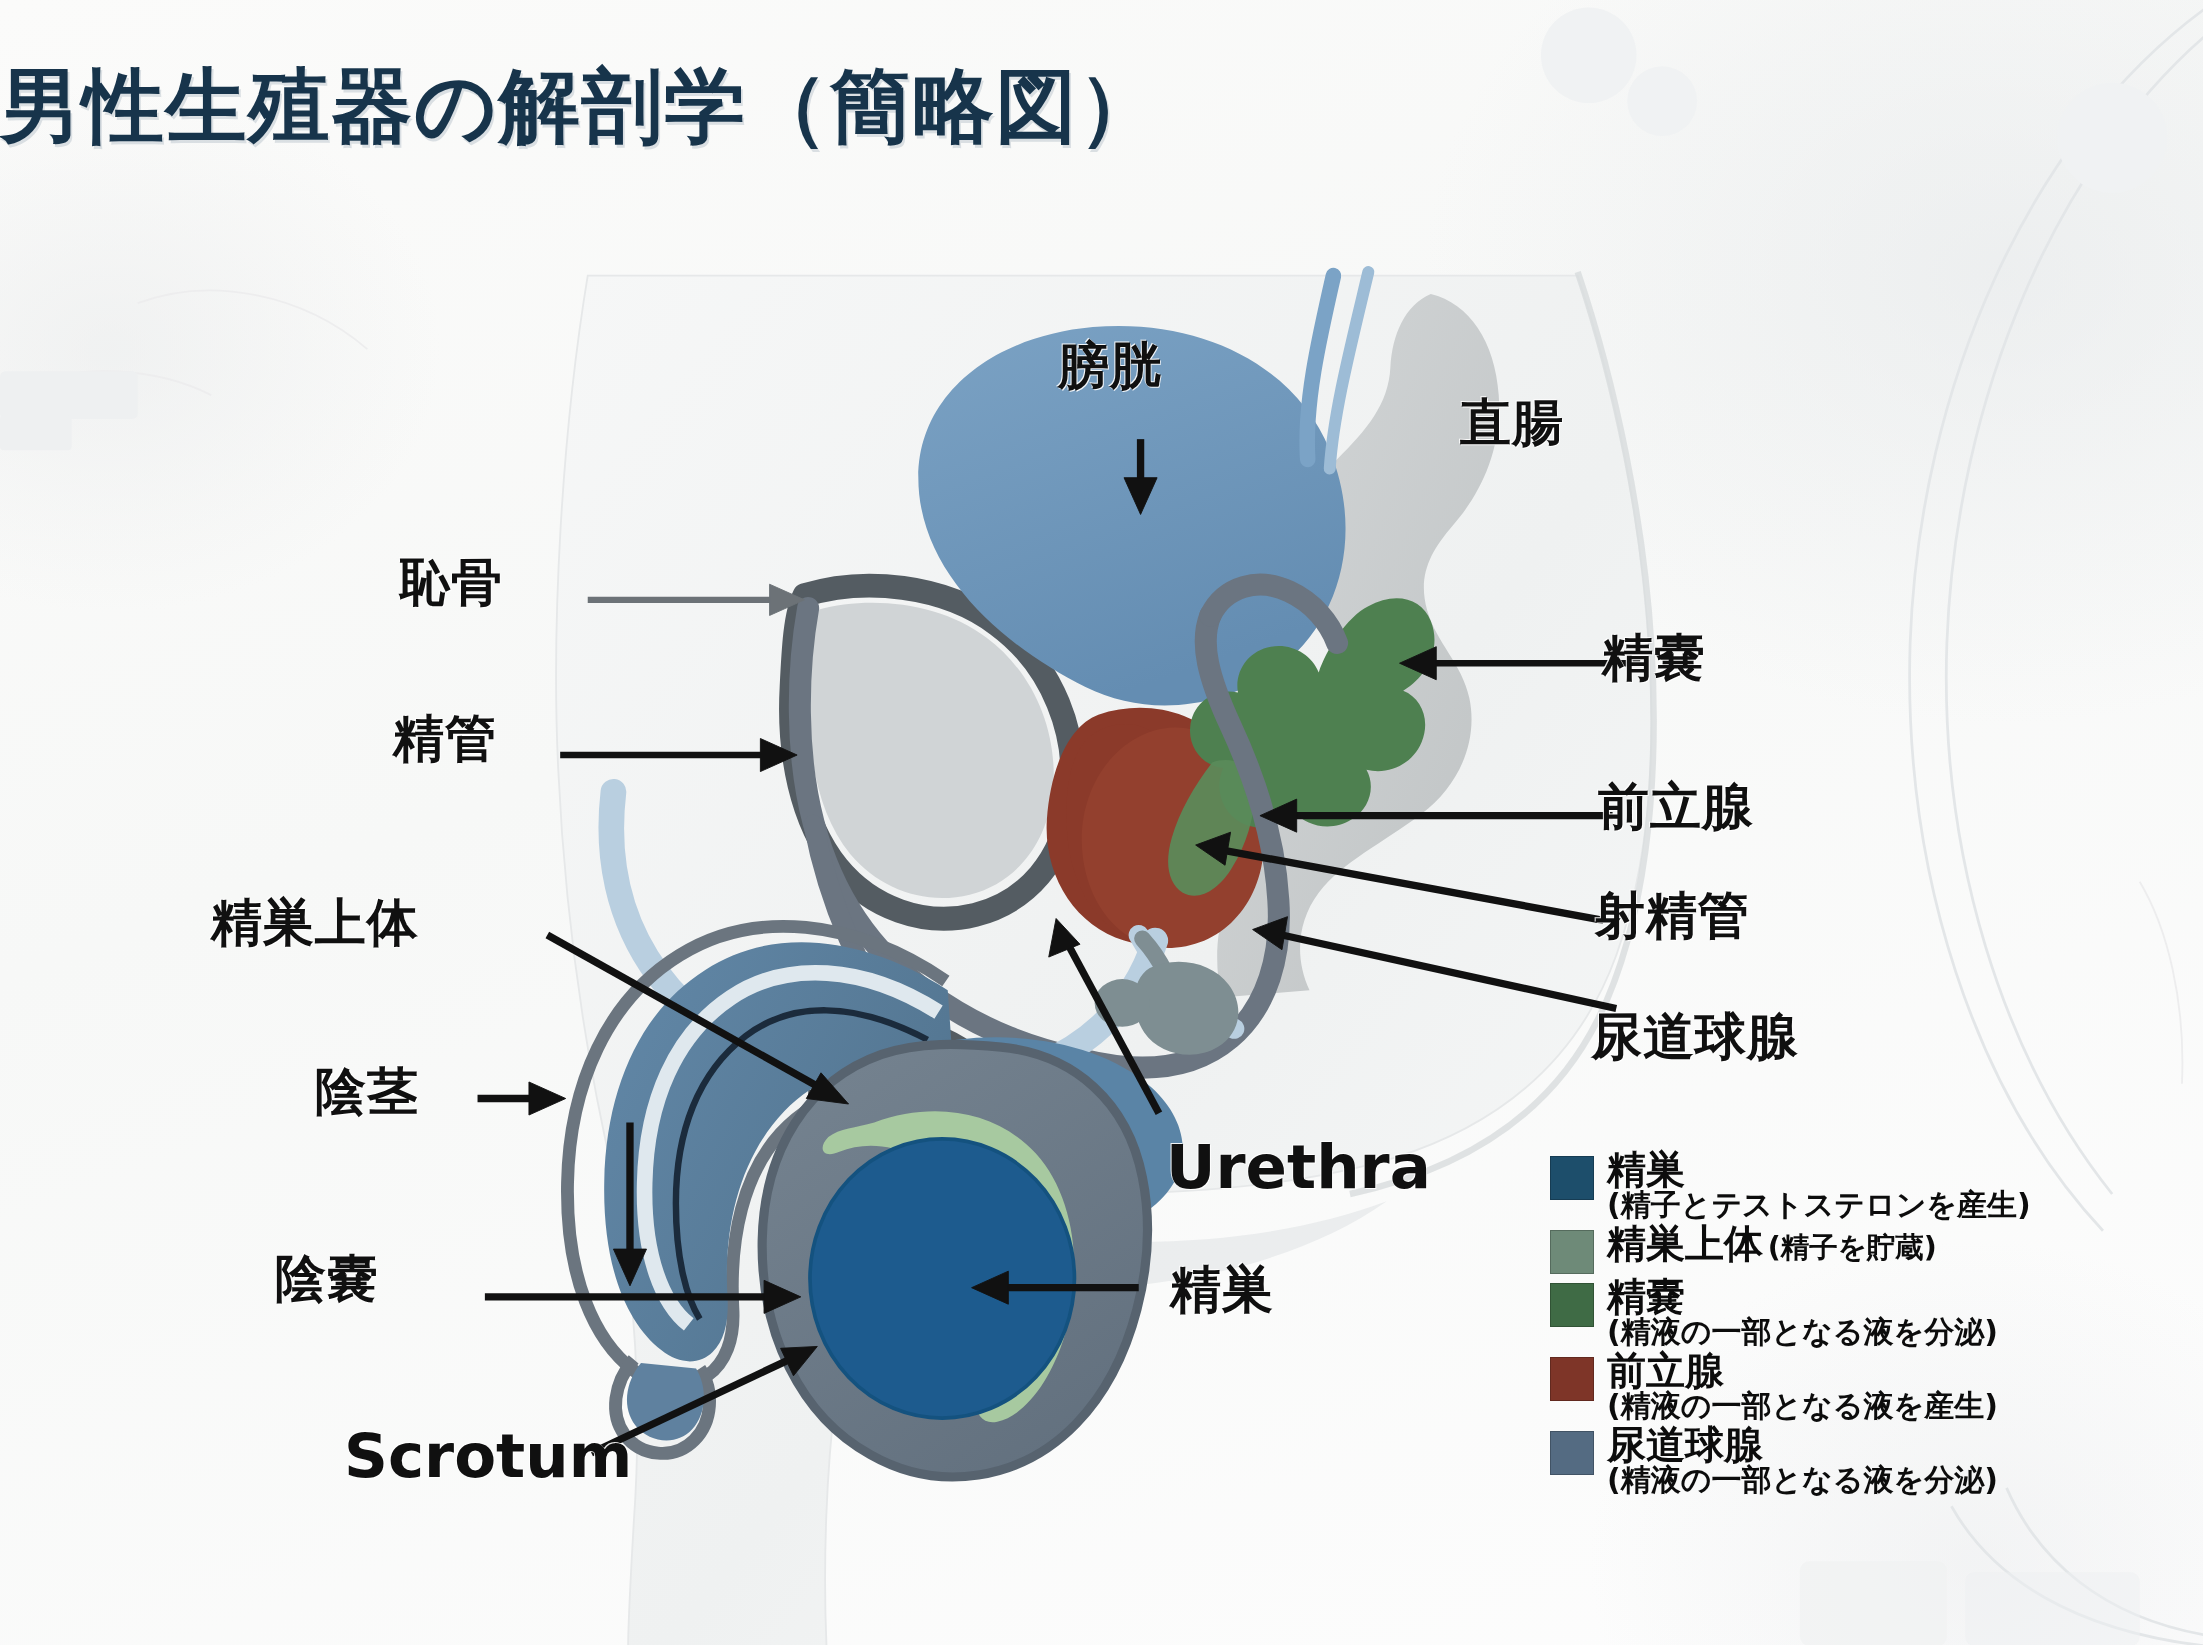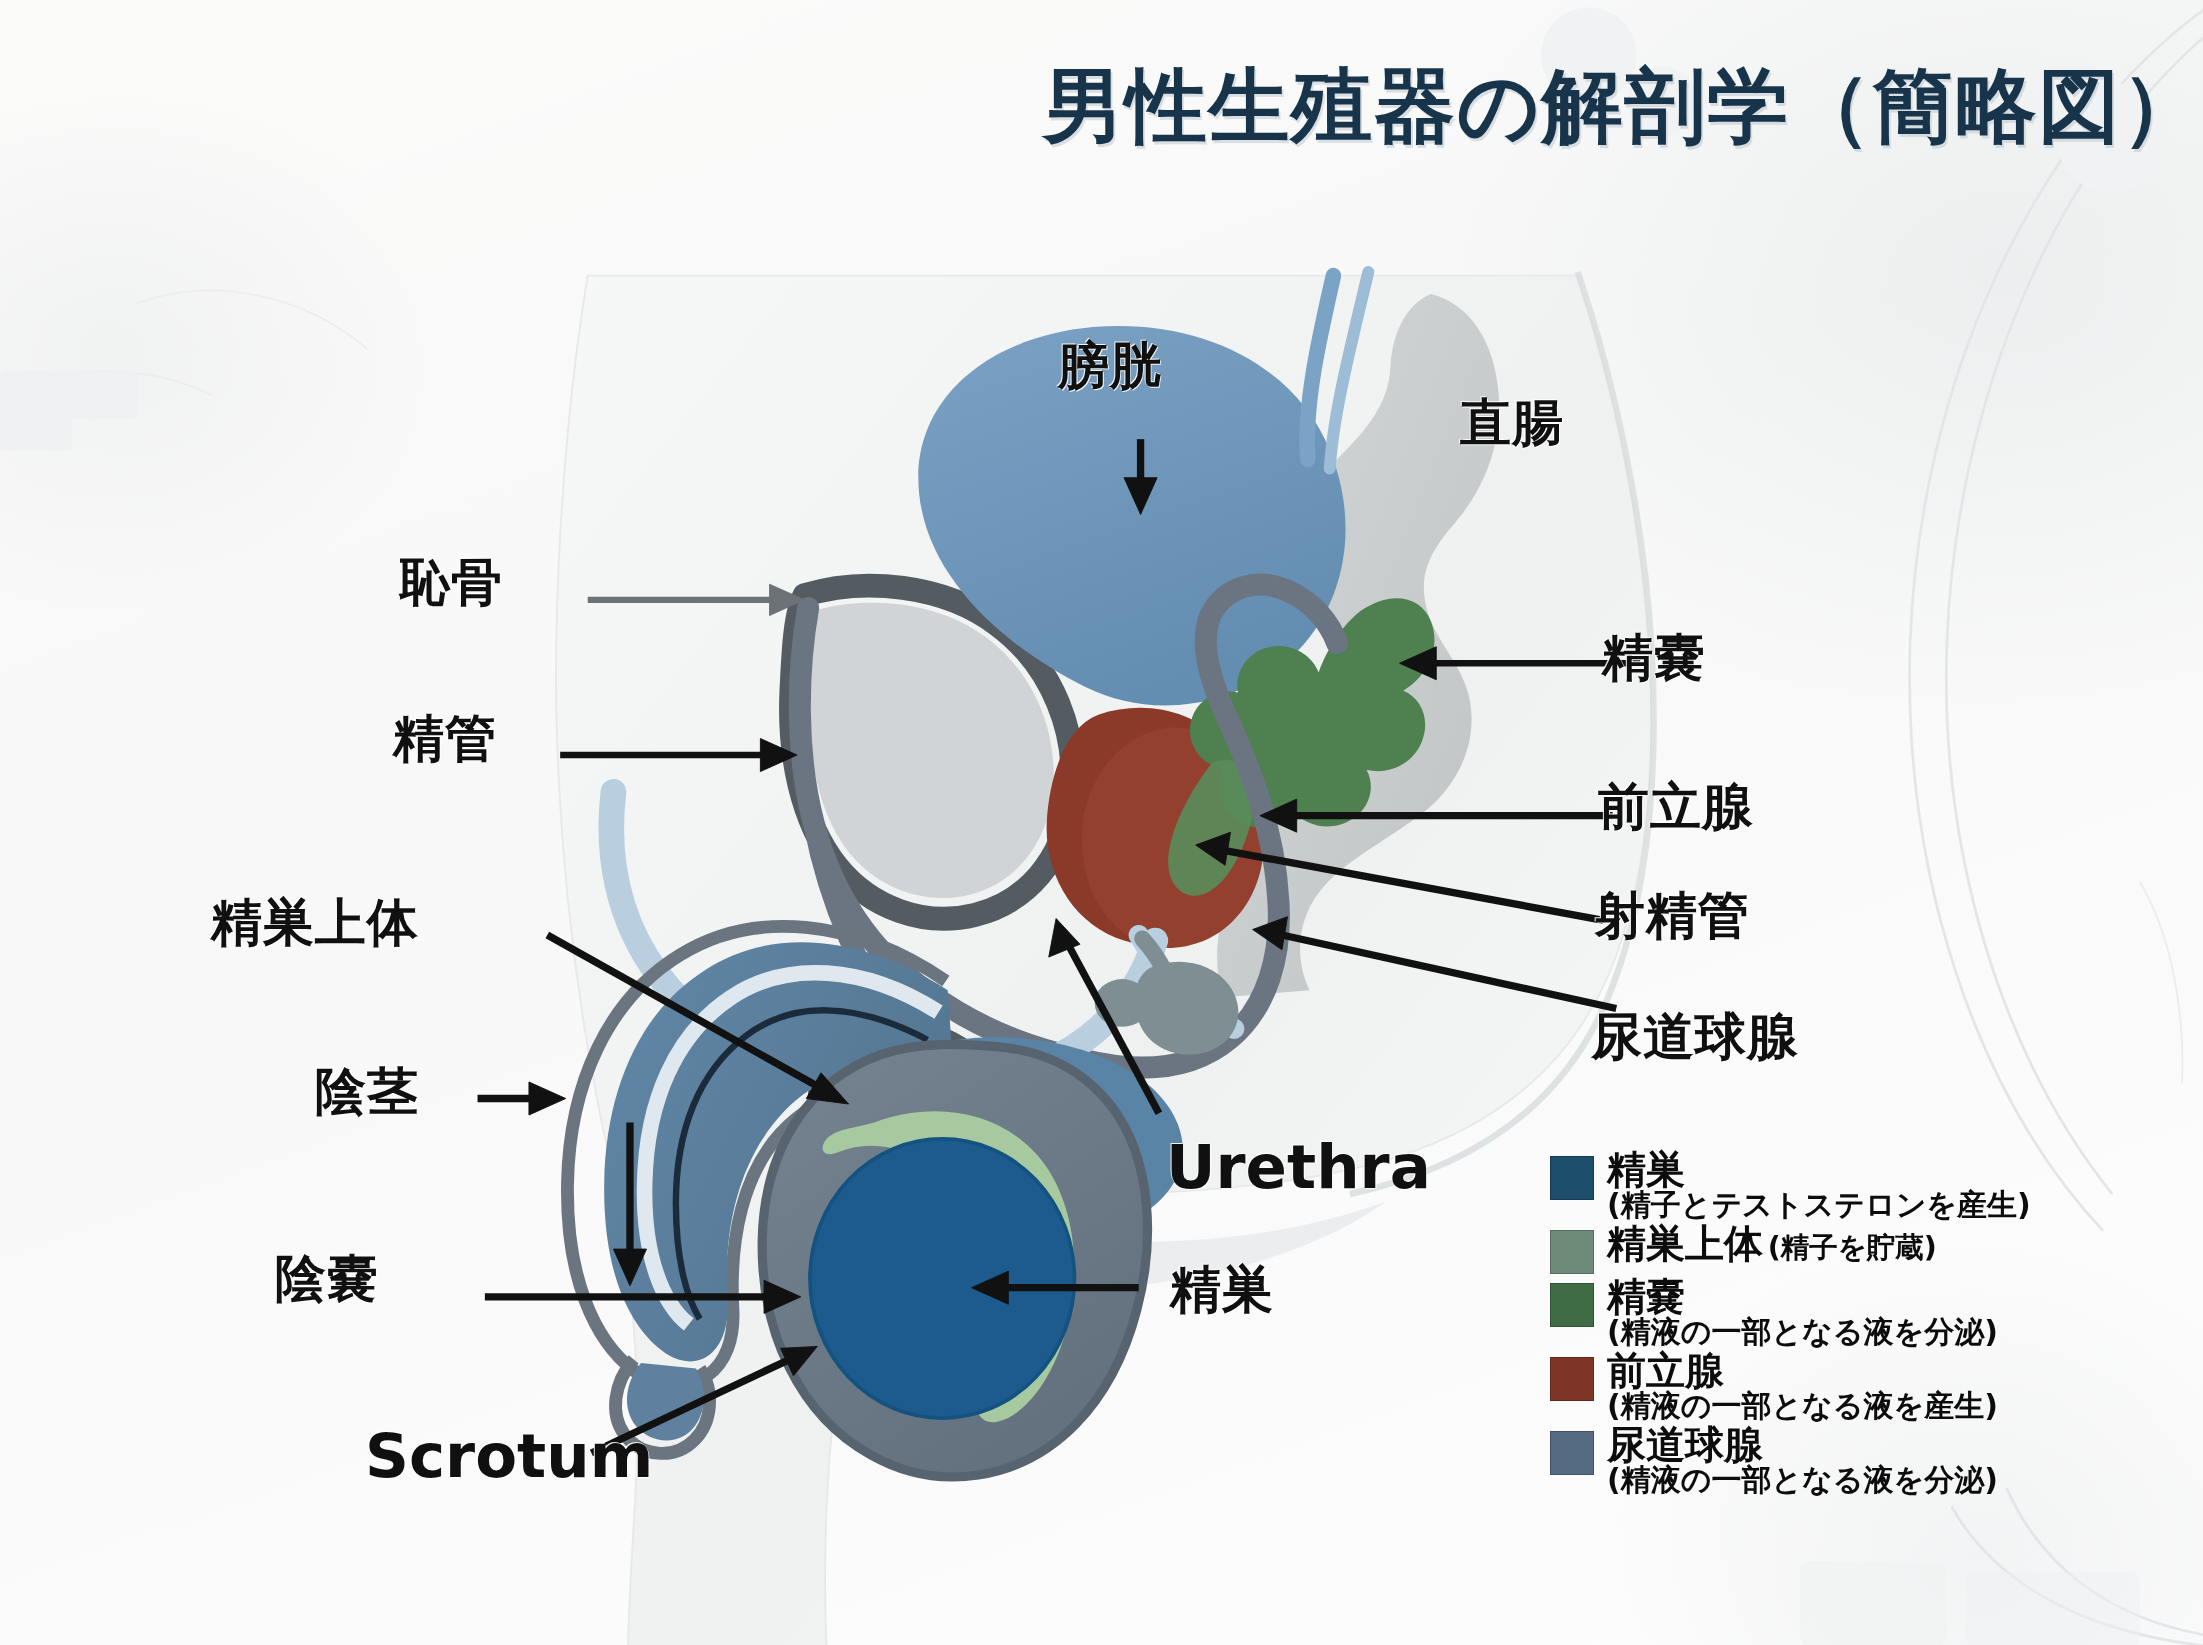--- a/index.html
+++ b/index.html
@@ -25,21 +25,21 @@
   .bg-texture {
     position: absolute;
     inset: 0;
     pointer-events: none;
   }
   #title {
     position: absolute;
     left: 0;
     right: 0;
     top: 53px;
-    text-align: right;
+    text-align: left;
     font-family: "DejaVu Sans", "Liberation Sans", sans-serif;
     font-weight: bold;
     font-size: 81px;
     letter-spacing: 1.8px;
     color: #17344b;
     text-shadow: 1.8px 2.8px 0 rgba(180,190,200,0.45);
     white-space: nowrap;
   }
   .diagram {
     position: absolute;
@@ -496,21 +496,21 @@
   <div class="lbl lbl-ja" style="left:1594px; top:882px;">射精管</div>
 
   <div class="lbl lbl-ja" style="left:1591px; top:1003px;">尿道球腺</div>
 
   <div class="lbl lbl-ja" style="left:211px; top:889px;">精巣上体</div>
 
   <div class="lbl lbl-ja" style="left:315px; top:1058px;">陰茎</div>
 
   <div class="lbl lbl-ja" style="left:275px; top:1245px;">陰嚢</div>
 
-  <div class="lbl lbl-la" style="left:365px; top:1420px;">Scrotum</div>
+  <div class="lbl lbl-la" style="left:344px; top:1420px;">Scrotum</div>
 
   <div class="lbl lbl-la" style="left:1166px; top:1131px;">Urethra</div>
 
   <div class="lbl lbl-ja" style="left:1170px; top:1256px;">精巣</div>
 
   <div id="legend">
 
     <div class="legend-row">
       <div class="swatch" style="background:#1d4e6b;"></div>
       <div class="legend-text">

